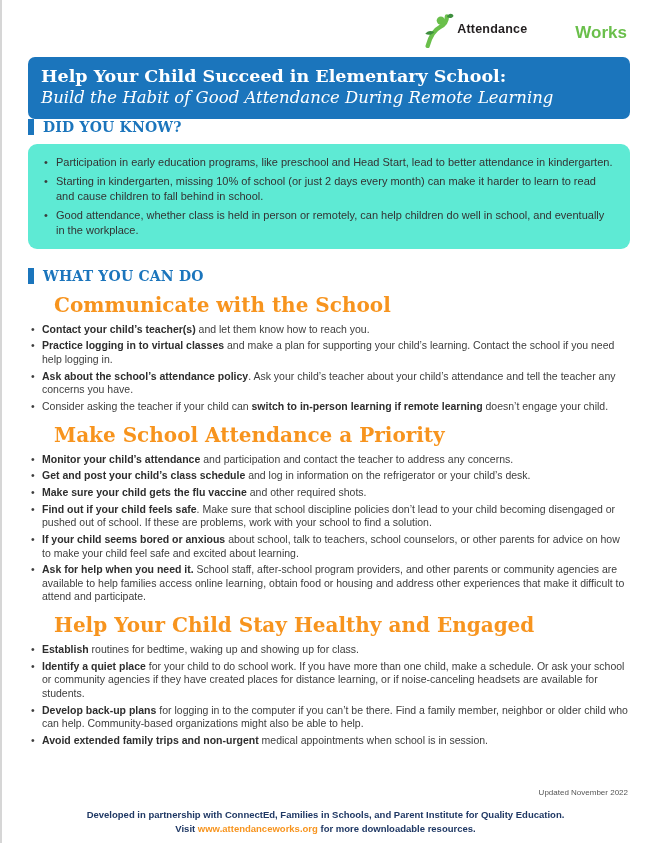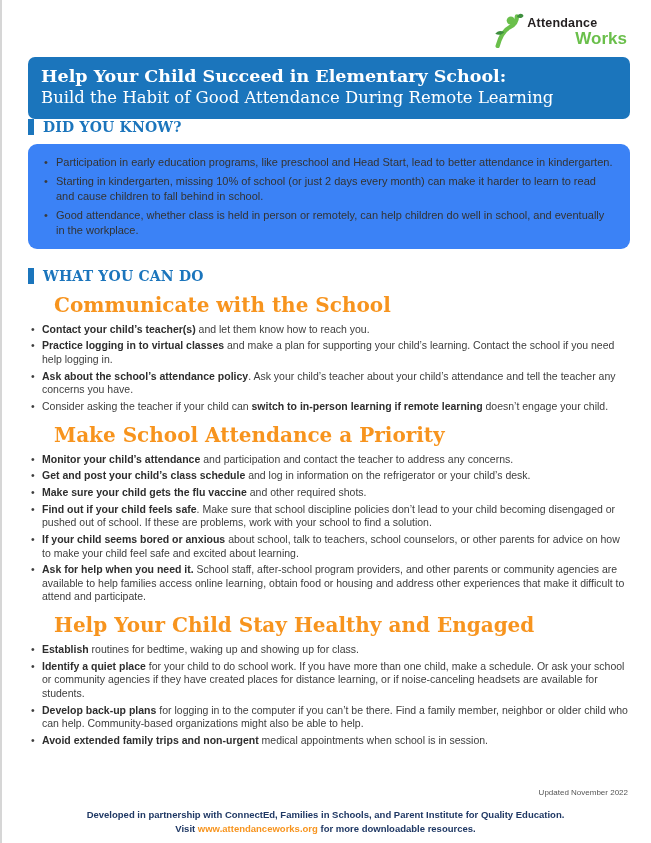--- a/index.html
+++ b/index.html
@@ -6,43 +6,43 @@
   html, body { background: #ffffff; }
   body { width: 651px; height: 843px; font-family: "Liberation Sans", sans-serif; }
   .page {
     position: relative; width: 651px; height: 843px; background: #fff;
     overflow: hidden; box-shadow: inset 2px 0 0 #d6d6d6;
   }
   .content { padding: 12px 21px 0 28px; }
 
   
   .logo { position: absolute; top: 12px; right: 24px; display: flex; align-items: center; gap: 3px; }
-  .logo-text { display: flex; flex-direction: column; line-height: 1; }
+  .logo-text { display: flex; flex-direction: row; line-height: 1; }
   .logo-w1 { font-size: 12.5px; font-weight: bold; color: #231f20; letter-spacing: .2px; }
   .logo-w2 { font-size: 17px; font-weight: bold; color: #6abf4b; margin-top: 1px; margin-left: 48px; }
 
   
   .banner {
     margin-top: 45px; background: #1b75bc; color: #fff;
     border-radius: 7px; padding: 9px 13px 10px 13px;
     font-family: "DejaVu Serif", serif;
   }
   .banner-title { font-size: 17.5px; font-weight: bold; line-height: 1.25; }
-  .banner-subtitle { font-size: 16.5px; line-height: 1.25; }
+  .banner-subtitle { font-size: 16.5px; font-style: italic; line-height: 1.25; }
 
   
   .h-blue {
     border-left: 6px solid #1b75bc; padding-left: 9px;
     font-family: "DejaVu Serif", serif; font-weight: bold; font-size: 14px;
     color: #1b75bc; line-height: 1.15; letter-spacing: .2px;
   }
   .h-blue.second { margin-top: 19px; }
 
   
-  .green-box { margin-top: 9px; background: #3b82f6; border-radius: 9px; padding: 11px 16px 11px 14px; }
+  .green-box { margin-top: 9px; background: #5eead4; border-radius: 9px; padding: 11px 16px 11px 14px; }
   .green-box ul { list-style: none; }
   .green-box li {
     position: relative; padding-left: 14px; font-size: 11px; color: #333;
     line-height: 1.33; margin-bottom: 5px;
   }
   .green-box li:last-child { margin-bottom: 0; }
   .green-box li::before { content: "\2022"; position: absolute; left: 2px; color: #3a3a3a; }
 
   
   .section { margin-top: 9px; }

